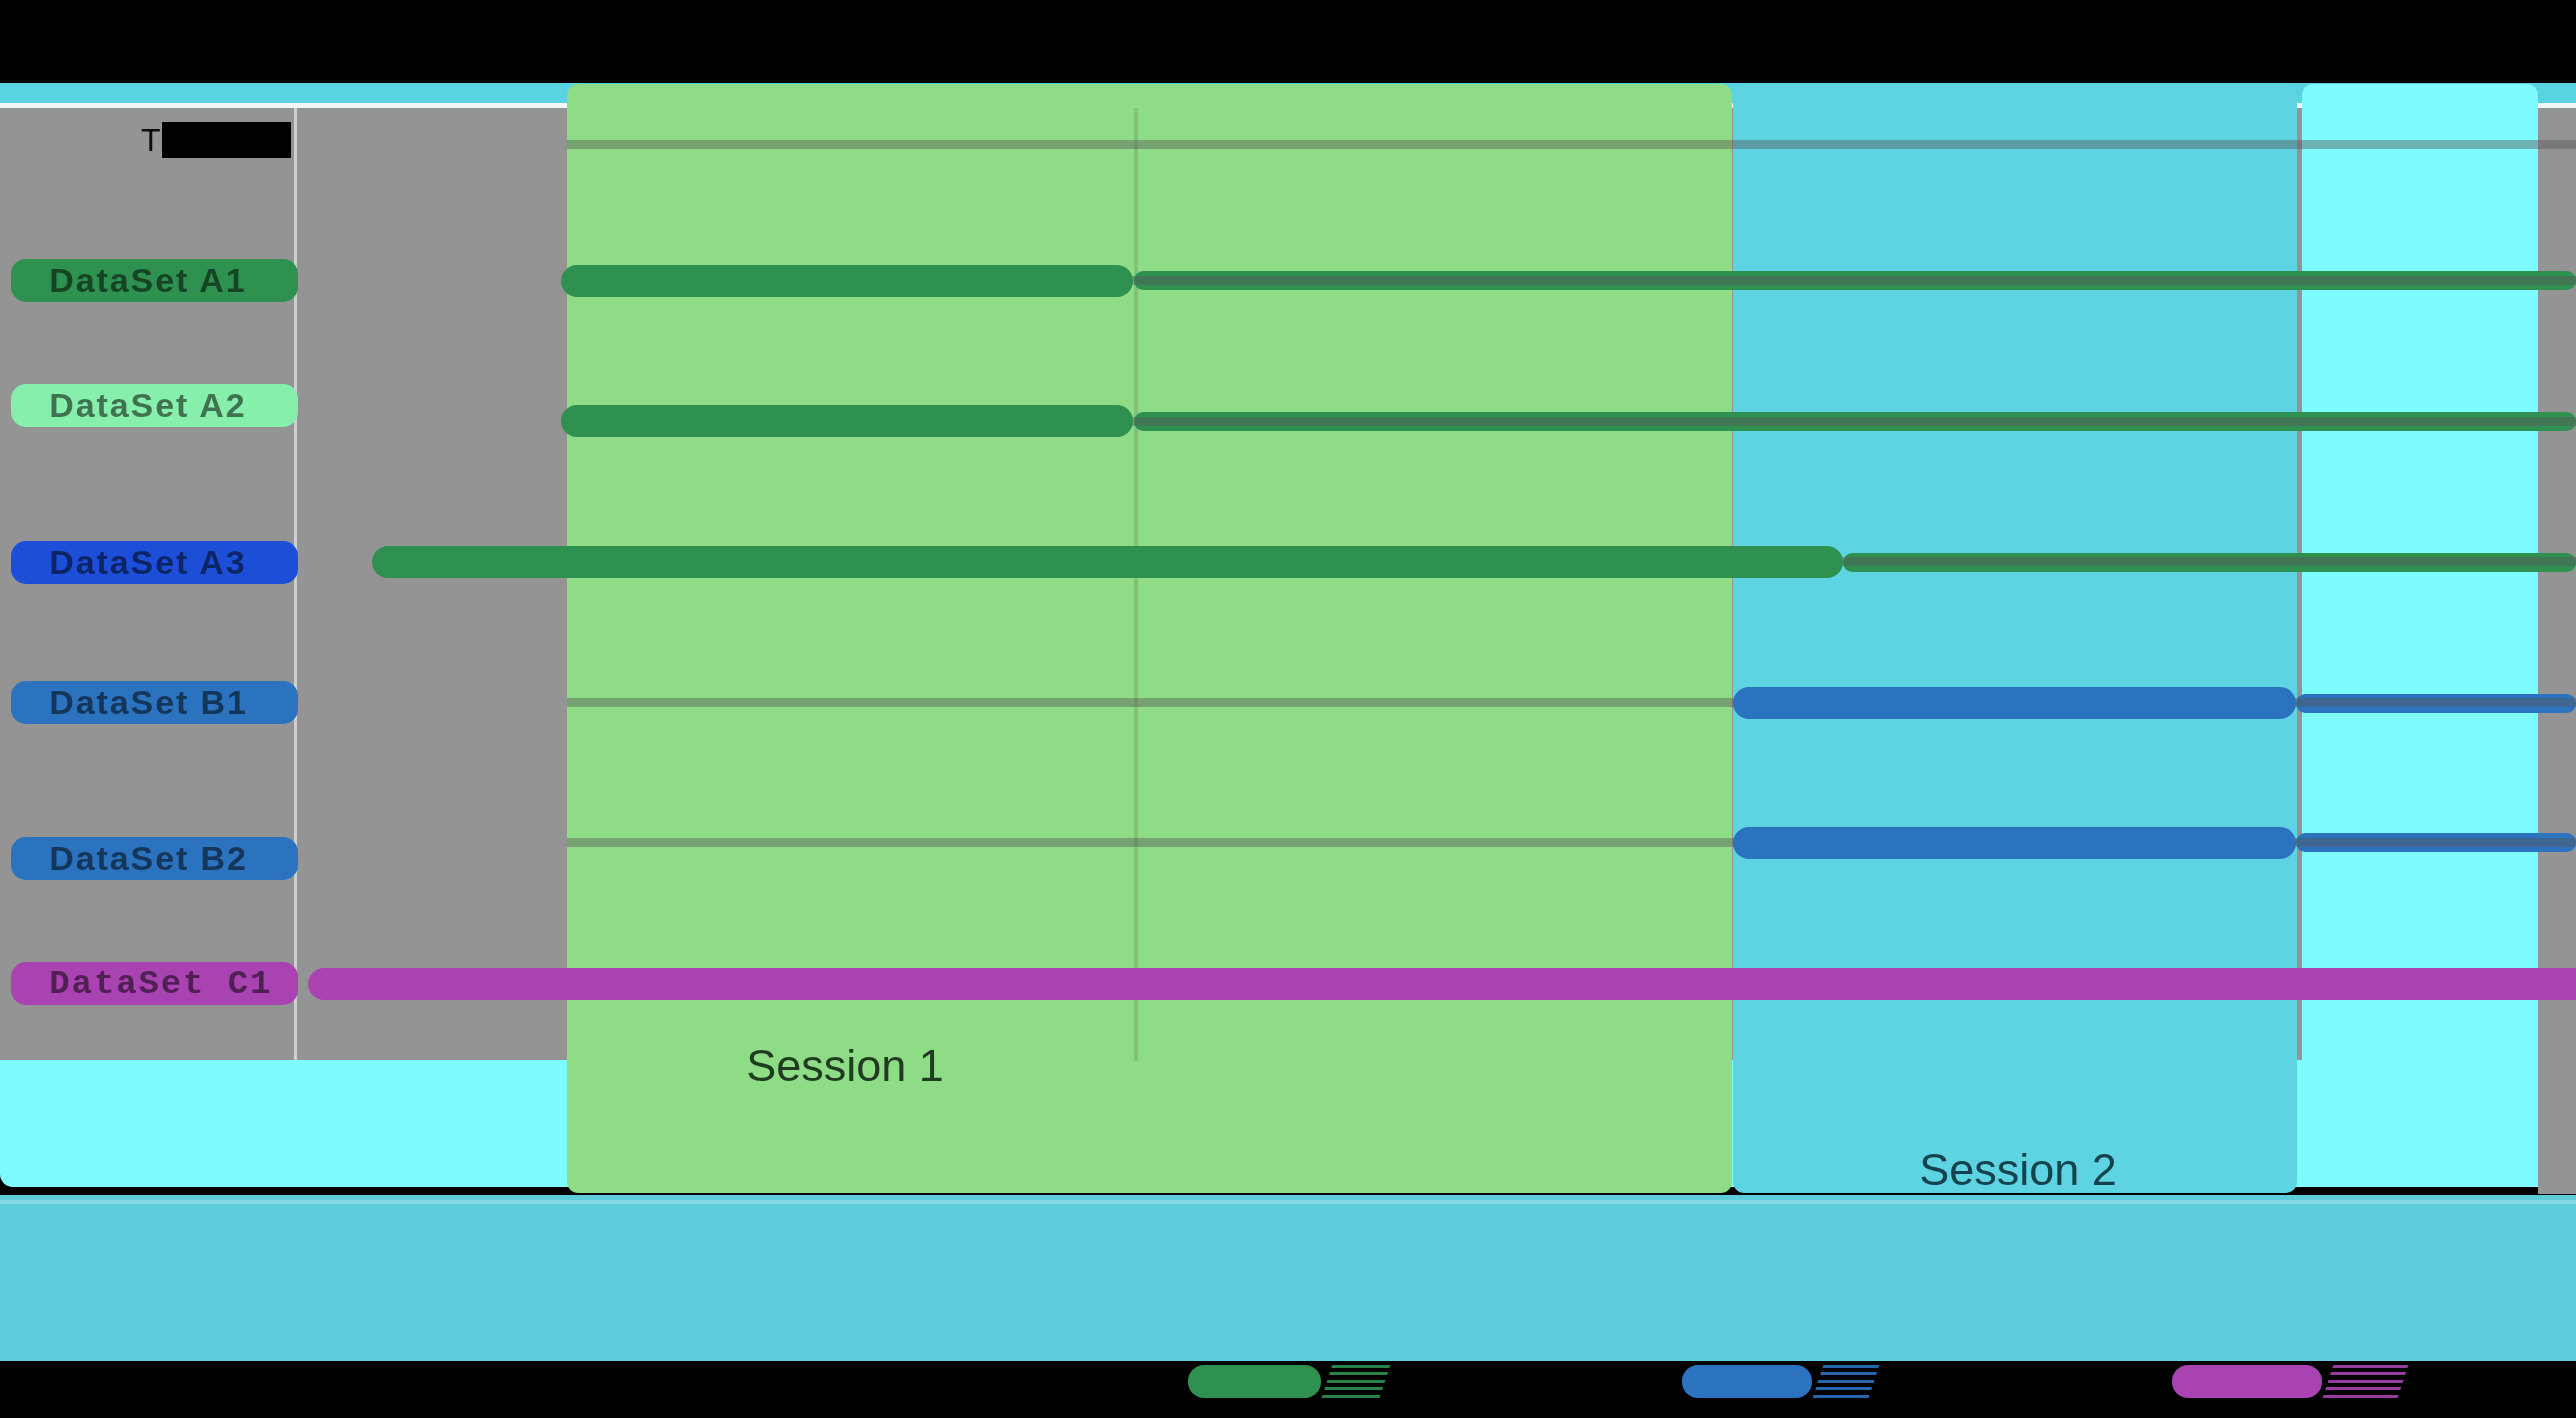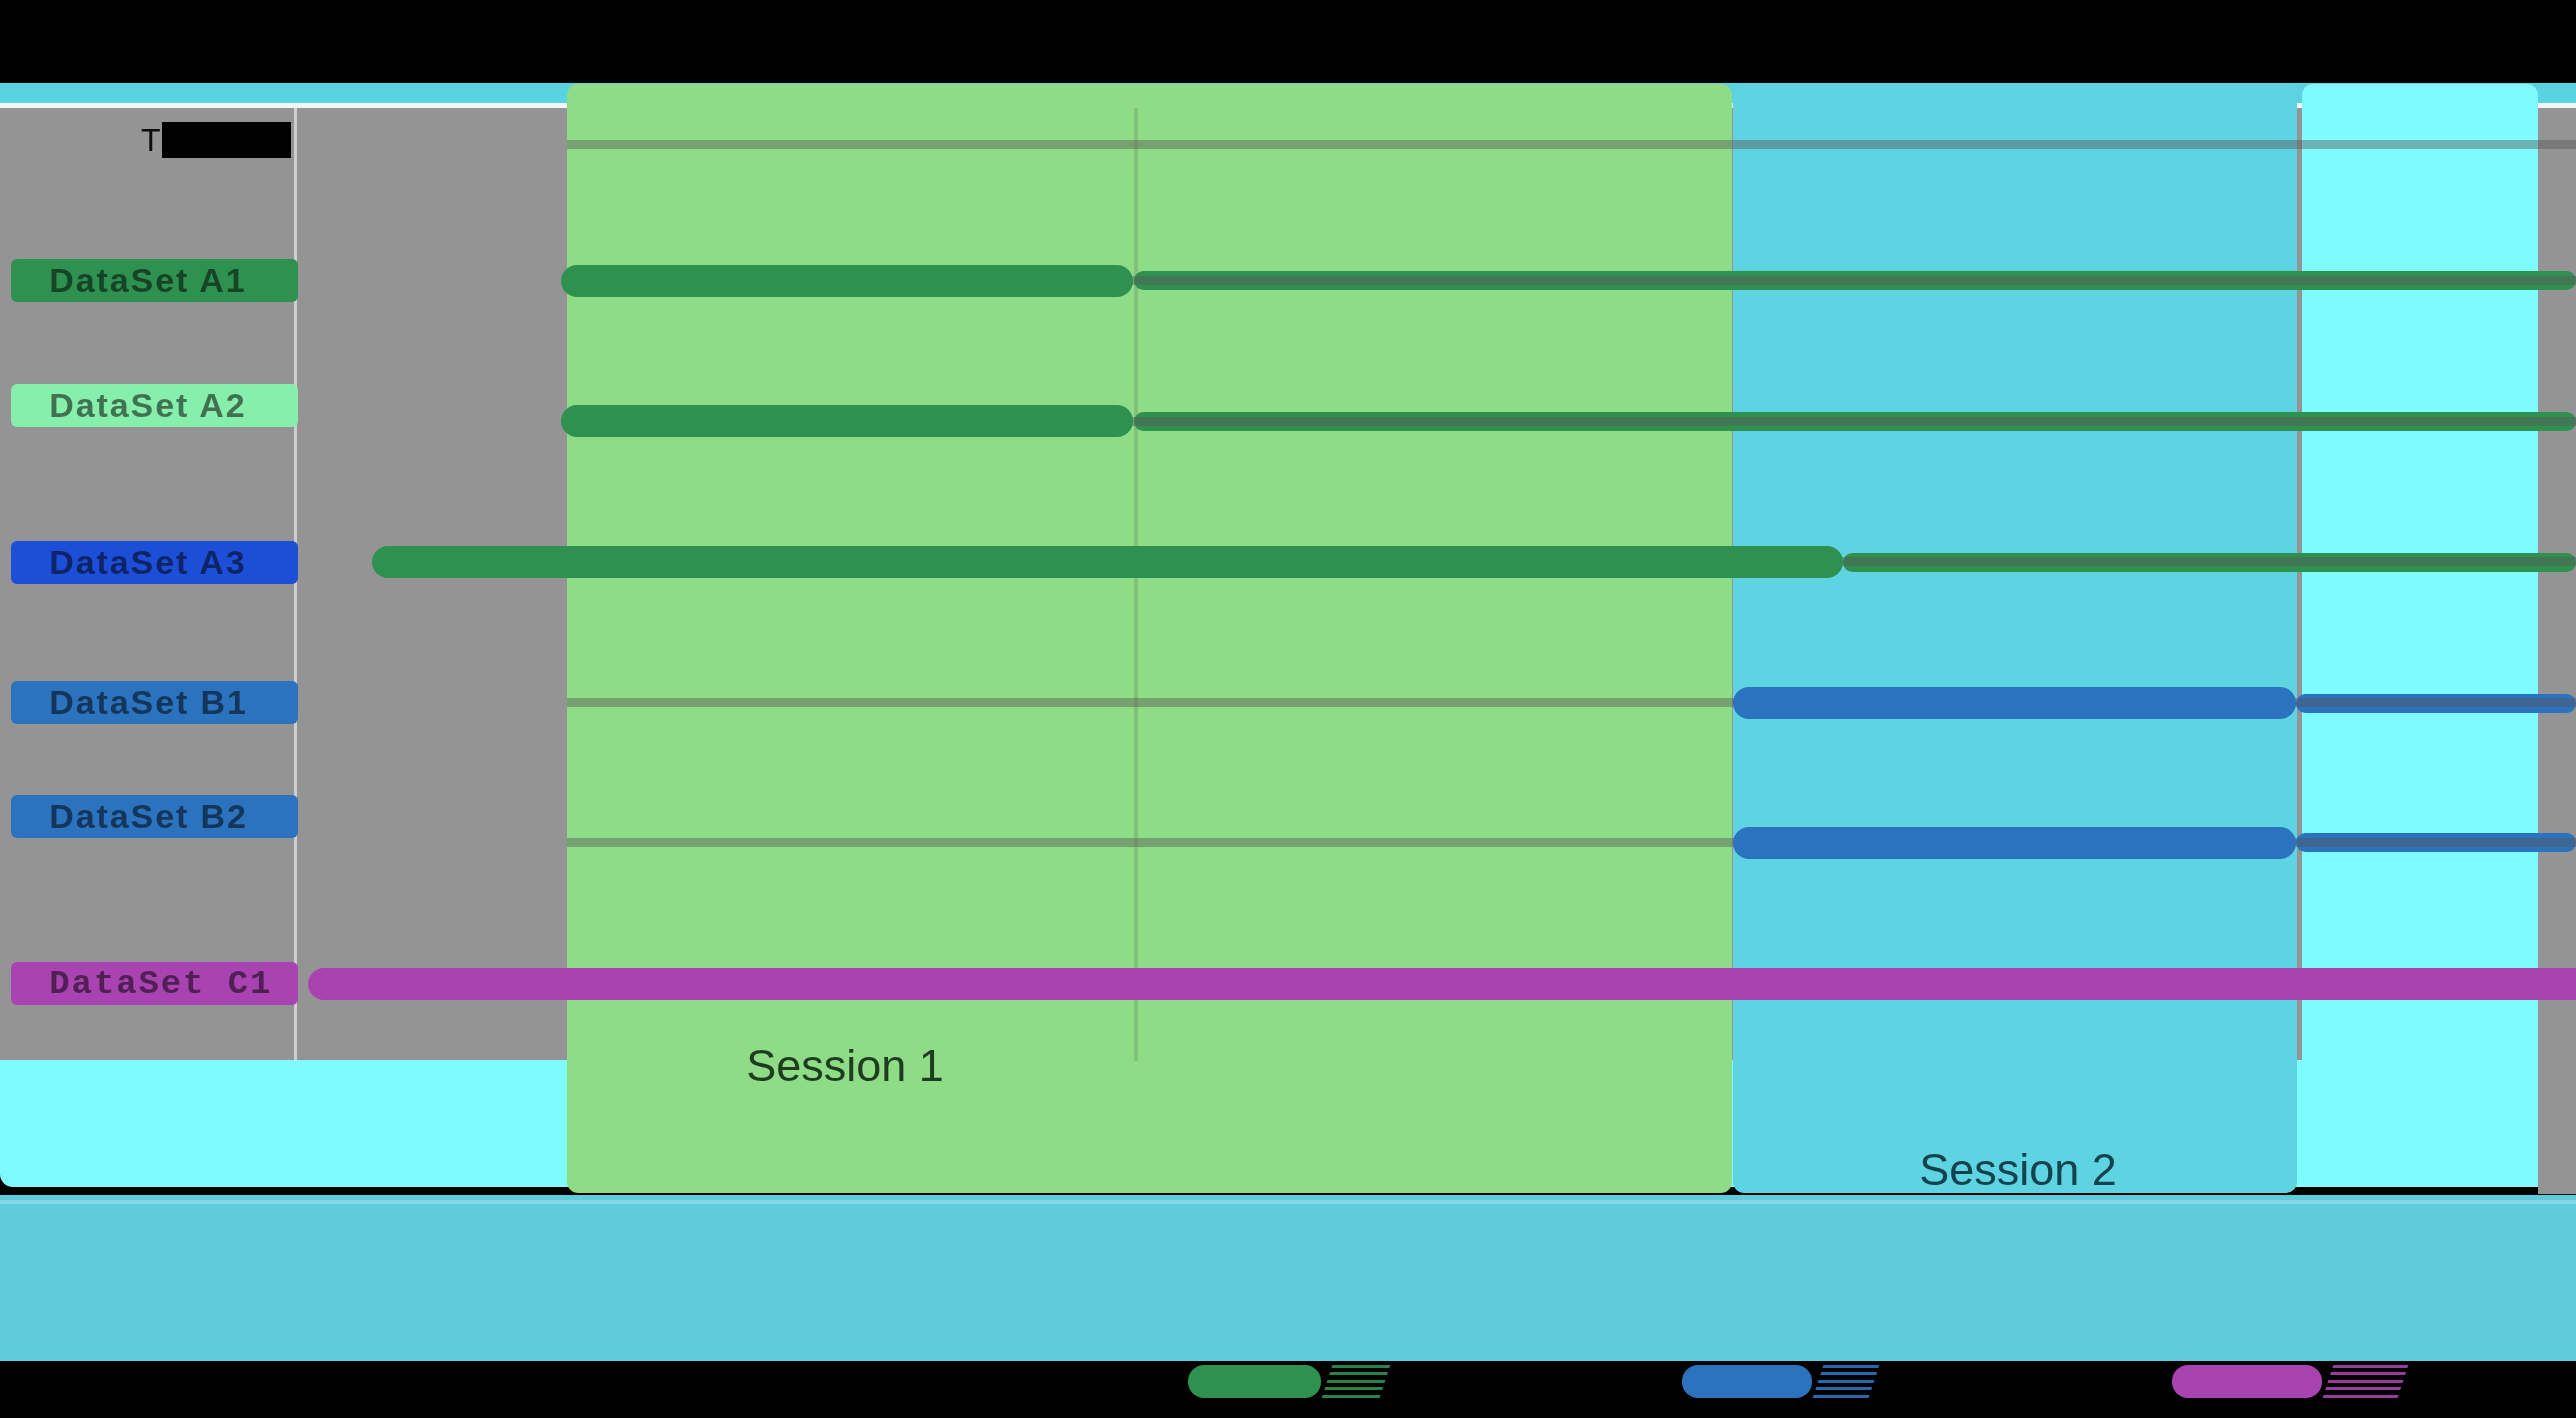--- a/index.html
+++ b/index.html
@@ -16,21 +16,21 @@
   .cyan-card-bottom{left:0;top:1060px;width:2538px;height:127px;background:#7efbff;border-radius:0 0 0 13px;}
   .band{top:84px;height:1109px;border-radius:11.3px;}
   .band-cyan{left:2302px;top:84px;width:236px;height:1103px;background:#7efbff;border-radius:11.3px;}
   .white-seam{left:294px;top:108px;width:2.8px;height:953px;background:rgba(255,255,255,.55);}
   .vgrid{left:1134px;top:108px;width:3.8px;height:953px;background:rgba(96,96,96,.22);}
   
   .gridline{position:absolute;height:9.4px;background:rgba(88,88,88,.45);z-index:6;}
   .row-line{position:absolute;height:19px;border-radius:9.4px;z-index:5;}
   .row-bar{position:absolute;height:32px;border-radius:16px;z-index:7;}
   .row-bar.flat-right{border-radius:16px 0 0 16px;}
-  .row-chip{position:absolute;left:11.3px;width:287px;height:43px;border-radius:6px;z-index:8;
+  .row-chip{position:absolute;left:11.3px;width:287px;height:43px;border-radius:15px;z-index:8;
             display:flex;align-items:center;padding-left:38px;box-sizing:border-box;
             font-size:34px;font-weight:600;letter-spacing:1.9px;color:rgba(0,0,0,.52);}
   
   .title-wrap{left:141px;top:121px;display:flex;align-items:center;z-index:9;}
   .title-t{font-size:32px;color:#0d0d0d;line-height:38px;}
   .title-redact{width:129px;height:36px;background:#000;margin-left:1.9px;}
   
   .session-label{position:absolute;transform:translate(-50%,-50%);font-size:45px;z-index:9;white-space:nowrap;}
   .session-label.s1{color:#1f3c20;}
   .session-label.s2{color:#14434e;}
@@ -75,21 +75,21 @@
       <div class="gridline" style="left: 567px; width: 2009px; top: 979px;"></div>
       <div class="row-bar" style="left: 561px; width: 572px; top: 265px; background: rgb(46, 145, 80);"></div>
       <div class="row-chip" style="top: 259px; background: rgb(46, 145, 80);">DataSet A1</div>
       <div class="row-bar" style="left: 561px; width: 572px; top: 405px; background: rgb(46, 145, 80);"></div>
       <div class="row-chip" style="top: 384px; background: #86efac;">DataSet A2</div>
       <div class="row-bar" style="left: 372px; width: 1471px; top: 546px; background: rgb(46, 145, 80);"></div>
       <div class="row-chip" style="top: 541px; background: #1d4ed8;">DataSet A3</div>
       <div class="row-bar" style="left: 1733px; width: 563px; top: 687px; background: rgb(43, 114, 191);"></div>
       <div class="row-chip" style="top: 681px; background: rgb(43, 114, 191);">DataSet B1</div>
       <div class="row-bar" style="left: 1733px; width: 563px; top: 827px; background: rgb(43, 114, 191);"></div>
-      <div class="row-chip" style="top: 795px; background: rgb(43, 114, 191);">DataSet B2</div>
+      <div class="row-chip" style="top: 837px; background: rgb(43, 114, 191);">DataSet B2</div>
       <div class="row-bar flat-right" style="left: 308px; width: 2268px; top: 968px; background: rgb(168, 67, 177);"></div>
       <div class="row-chip" style="top: 962px; background: rgb(168, 67, 177); font-family: Liberation Mono, monospace;">DataSet C1</div>
     </div>
 
   <div class="abs title-wrap">
     <span class="title-t">T</span>
     <div class="title-redact"></div>
   </div>
 
   <div class="session-label s1" style="left:845px;top:1066px;">Session 1</div>

